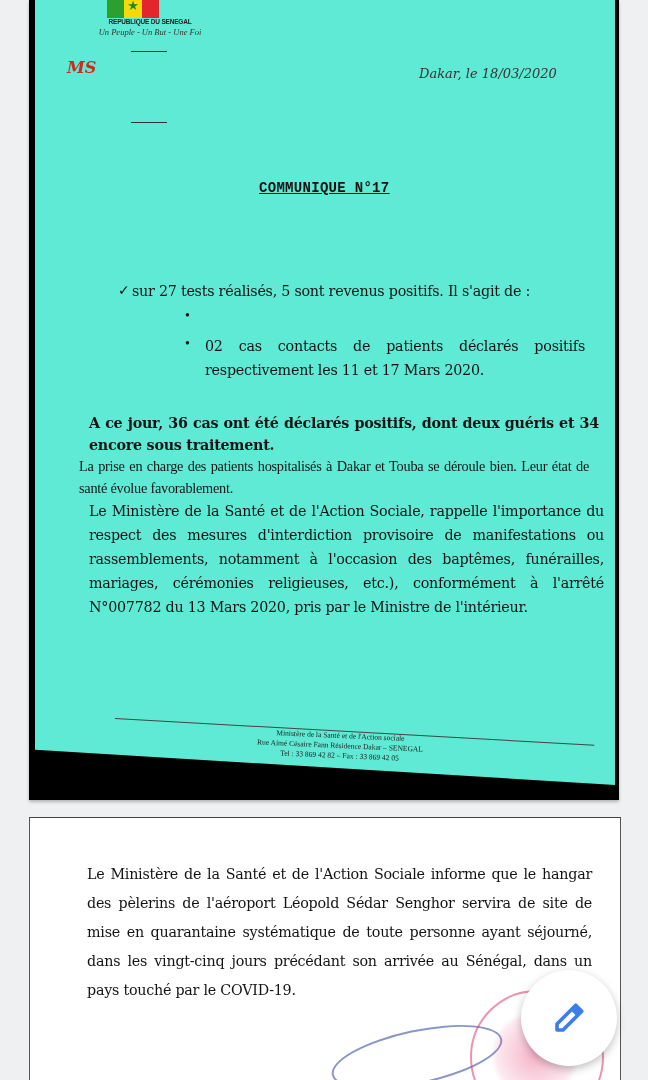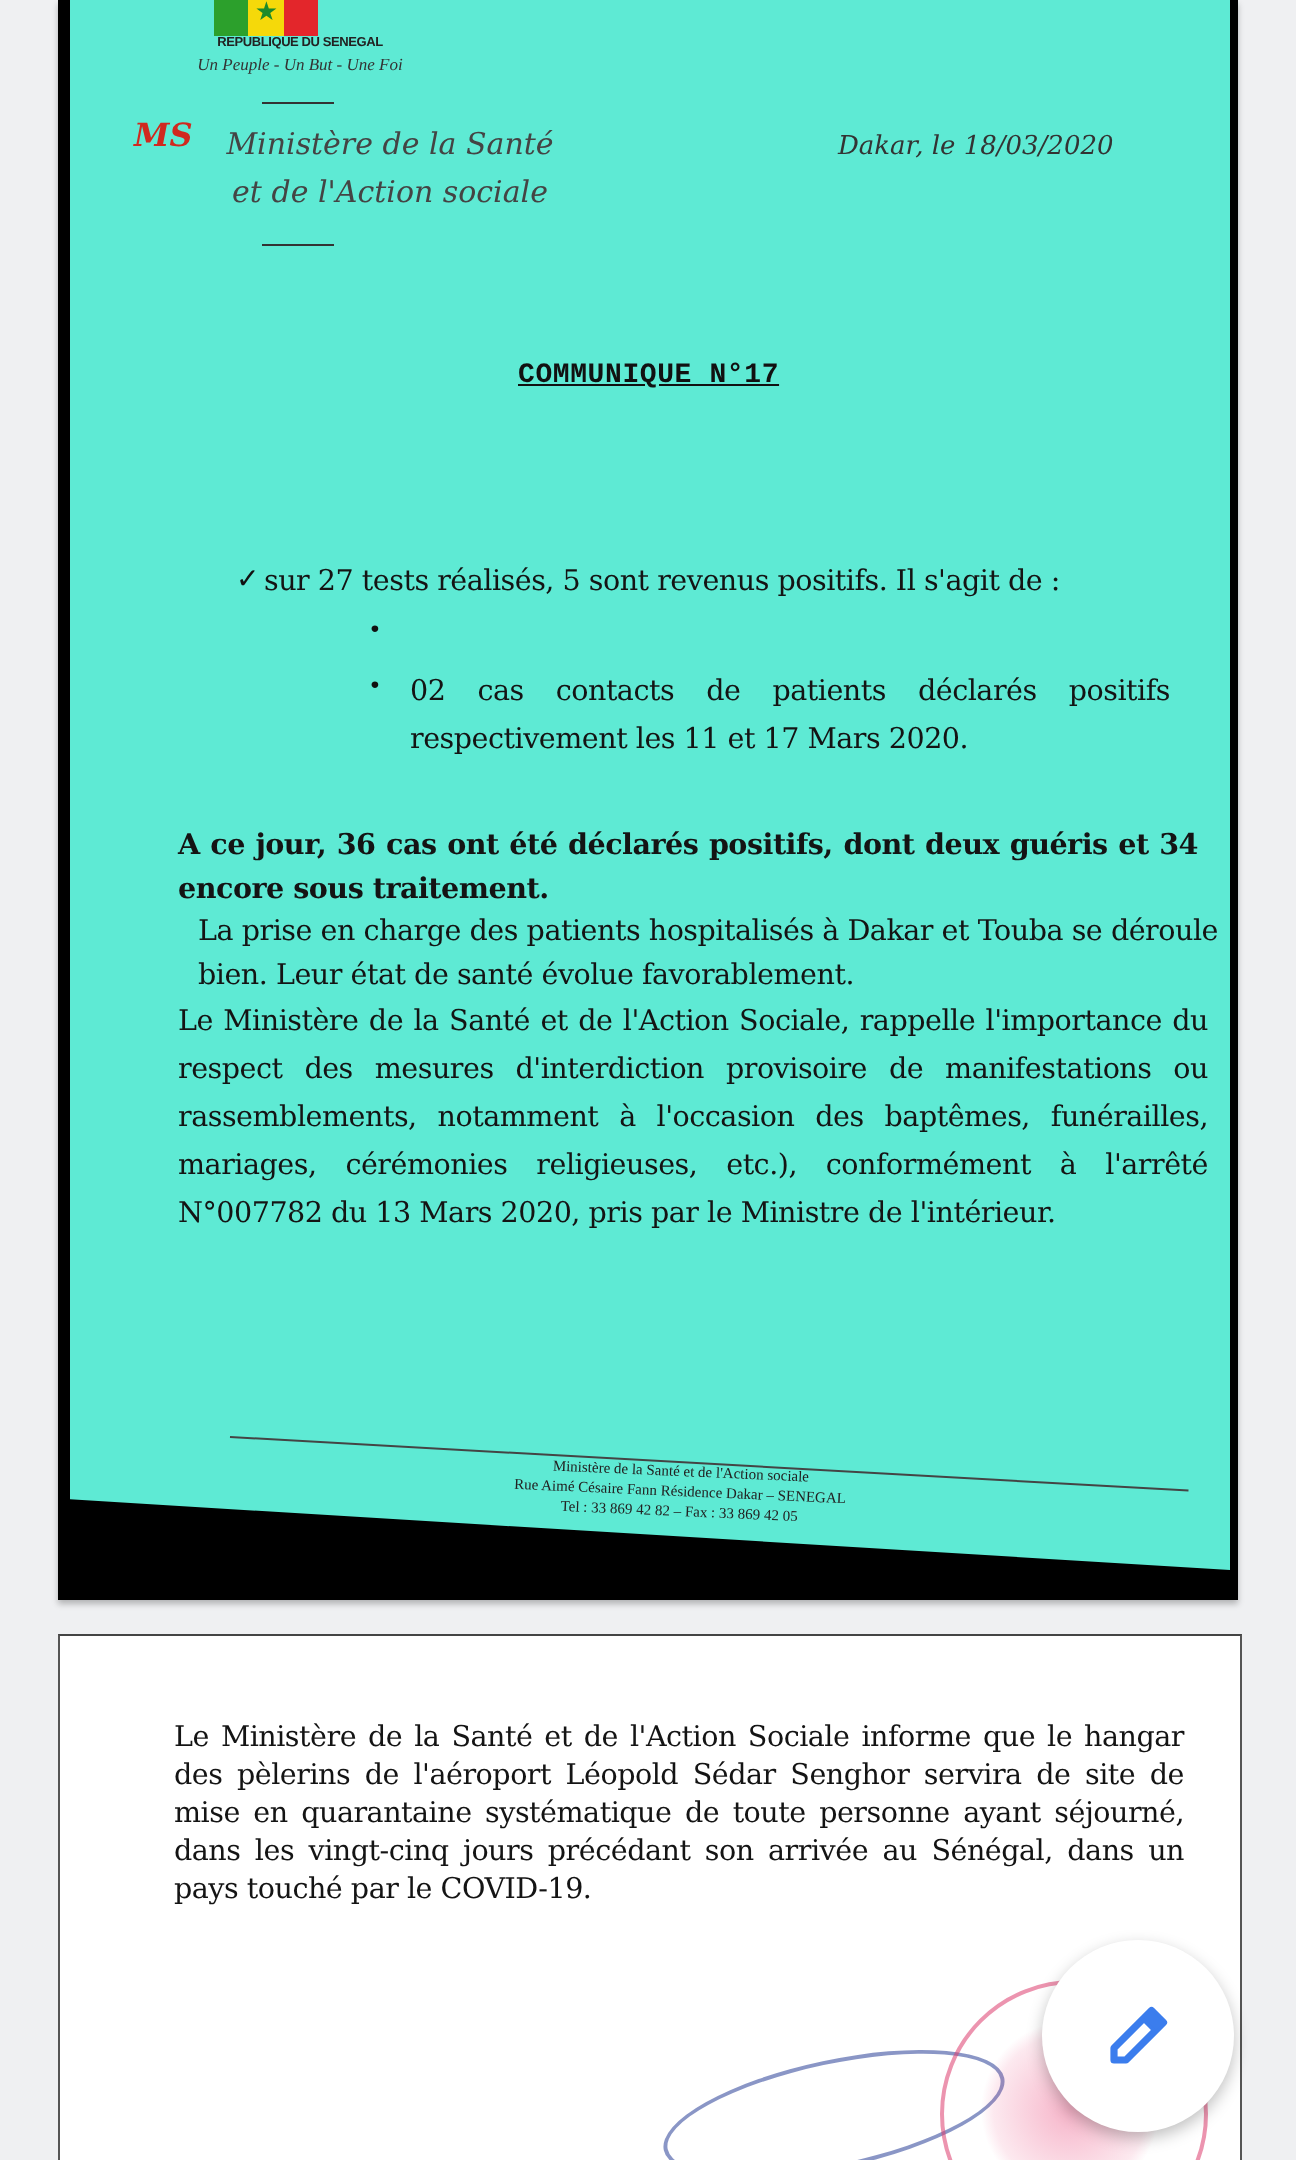--- a/index.html
+++ b/index.html
@@ -37,55 +37,51 @@
   <div class="sheet1">
     <div class="flag">
         <span class="g"></span>
         <span class="y"></span>
         <span class="r"></span>
       </div>
     <div class="rep">REPUBLIQUE DU SENEGAL</div>
     <div class="motto">Un Peuple - Un But - Une Foi</div>
     <div class="hr-short" style="left:96px;top:51px;width:36px;"></div>
     <div class="ms-logo" style="font-size:16px;top:58px;text-align:center;">MS</div>
-    <div class="ministry">
-      <div>Ministère de la Santé</div>
-      <div>et de l'Action sociale</div>
-    </div>
     <div class="hr-short" style="left:96px;top:122px;width:36px;"></div>
     <div class="dateline">Dakar, le 18/03/2020</div>
 
     <div class="title">COMMUNIQUE N°17</div>
 
 
     <div class="check">✓</div>
     <div class="para" style="left:97px;top:281px;width:460px;">sur 27 tests réalisés, 5 sont revenus positifs. Il s'agit de :</div>
 
     <div class="bullet" style="left:150px;top:308px;">•</div>
 
     <div class="bullet" style="left:150px;top:336px;">•</div>
     <div class="para" style="left:170px;top:334px;width:380px;line-height:24px;">02 cas contacts de patients déclarés positifs respectivement les 11 et 17 Mars 2020.</div>
 
     <div class="para bold" style="left:54px;top:412px;width:510px;line-height:22px;">A ce jour, 36 cas ont été déclarés positifs, dont deux guéris et 34 encore sous traitement.</div>
 
-    <div class="para" style="left:64px;top:455px;width:510px;line-height:22px;">La prise en charge des patients hospitalisés à Dakar et Touba se déroule bien. Leur état de santé évolue favorablement.</div>
+    <div class="para" style="left:44px;top:455px;width:510px;line-height:22px;font-family:Liberation Serif, serif;">La prise en charge des patients hospitalisés à Dakar et Touba se déroule bien. Leur état de santé évolue favorablement.</div>
 
     <div class="para" style="left:54px;top:499px;width:515px;line-height:24px;">Le Ministère de la Santé et de l'Action Sociale, rappelle l'importance du respect des mesures d'interdiction provisoire de manifestations ou rassemblements, notamment à l'occasion des baptêmes, funérailles, mariages, cérémonies religieuses, etc.), conformément à l'arrêté N°007782 du 13 Mars 2020, pris par le Ministre de l'intérieur.</div>
 
     <div class="footer-line"></div>
     <div class="footer">
       <div>Ministère de la Santé et de l'Action sociale</div>
       <div>Rue Aimé Césaire Fann Résidence Dakar – SENEGAL</div>
       <div>Tel : 33 869 42 82 – Fax : 33 869 42 05</div>
     </div>
   </div>
 </div>
 
 <div class="page2">
-  <div class="para" style="left:57px;top:42px;width:505px;line-height:19px;">Le Ministère de la Santé et de l'Action Sociale informe que le hangar des pèlerins de l'aéroport Léopold Sédar Senghor servira de site de mise en quarantaine systématique de toute personne ayant séjourné, dans les vingt-cinq jours précédant son arrivée au Sénégal, dans un pays touché par le COVID-19.</div>
+  <div class="para" style="left:57px;top:42px;width:505px;line-height:29px;">Le Ministère de la Santé et de l'Action Sociale informe que le hangar des pèlerins de l'aéroport Léopold Sédar Senghor servira de site de mise en quarantaine systématique de toute personne ayant séjourné, dans les vingt-cinq jours précédant son arrivée au Sénégal, dans un pays touché par le COVID-19.</div>
 </div>
 
 <div class="sig"></div>
 <div class="stamp"></div>
 <div class="stamp-in"></div>
 
 <div class="fab">
   <svg width="36" height="36" viewBox="0 0 24 24">
     <path d="M16.5 3.5 L20.5 7.5 L8 20 L4 20 L4 16 Z" fill="none" stroke="#3b7ded" stroke-width="2.4" stroke-linejoin="round"></path>
     <path d="M14 6 L18 10" stroke="#3b7ded" stroke-width="2.4"></path>

